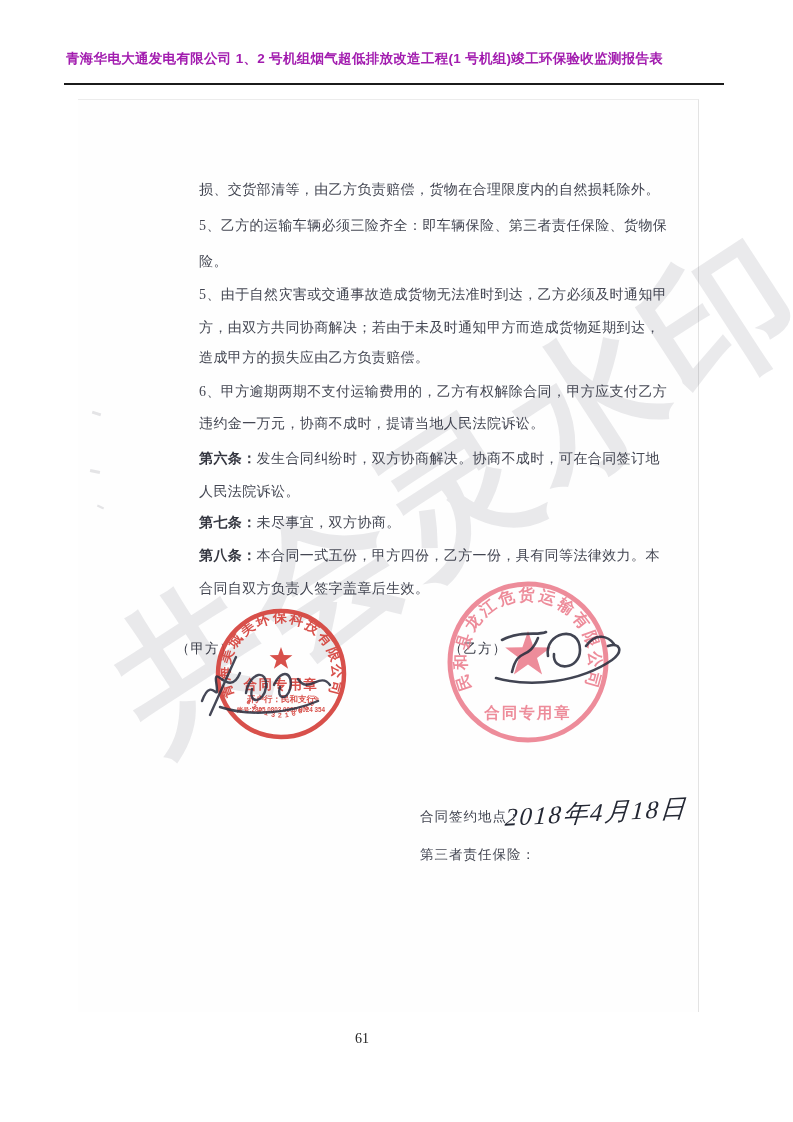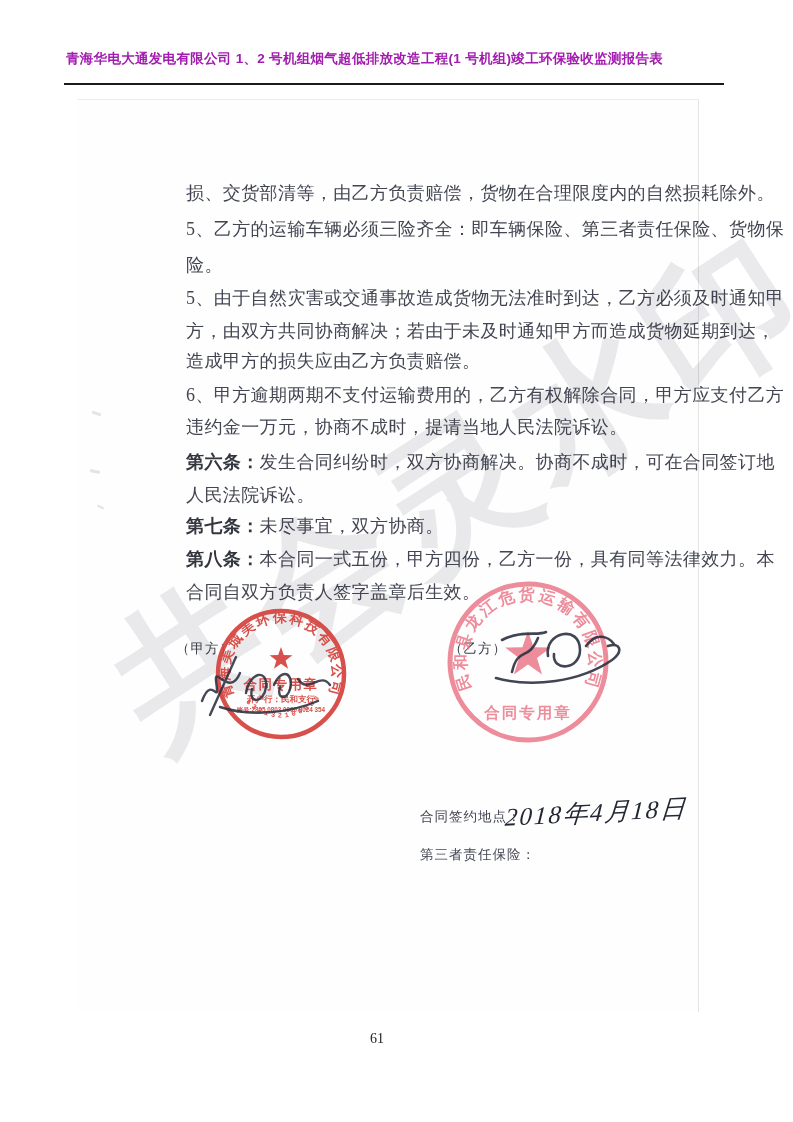--- a/index.html
+++ b/index.html
@@ -19,35 +19,35 @@
   }
   .wm{
     position:absolute;left:128px;top:628px;width:900px;
     font-size:148px;line-height:150px;font-weight:700;letter-spacing:10px;
     color:rgba(45,45,70,0.10);
     transform:rotate(-33deg);transform-origin:left center;
     pointer-events:none;z-index:4;white-space:nowrap;
     font-family:"DejaVu Sans", sans-serif;
   }
   .cline{
-    position:absolute;left:186px;width:440px;
-    font-size:18px;letter-spacing:0.4px;color:#434652;z-index:2;white-space:nowrap;
+    position:absolute;left:199px;width:440px;
+    font-size:14px;letter-spacing:0.4px;color:#434652;z-index:2;white-space:nowrap;
   }
   .cline b{font-weight:700;color:#33353f;}
   .plabel{
     position:absolute;font-size:13.5px;color:#3c3f4a;z-index:3;letter-spacing:1px;
   }
   .stamp{position:absolute;z-index:5;}
   .sig{position:absolute;z-index:6;}
   .datelbl{position:absolute;font-size:13.5px;color:#434652;letter-spacing:1px;z-index:2;}
   .datehand{
     position:absolute;left:505px;top:796px;font-size:25px;color:#232733;z-index:6;
     transform:rotate(-3deg) skewX(-7deg);letter-spacing:2px;font-style:italic;
   }
-  .pagenum{position:absolute;left:370px;top:1031px;font-size:14px;color:#222;z-index:2;}
+  .pagenum{position:absolute;left:355px;top:1031px;font-size:14px;color:#222;z-index:2;}
   .speck{position:absolute;background:#d6d6d8;opacity:.65;z-index:1;}
 </style>
 </head>
 <body>
 
 <div class="hdr">青海华电大通发电有限公司 1、2 号机组烟气超低排放改造工程(1 号机组)竣工环保验收监测报告表</div>
 <div class="hdr-rule"></div>
 
 <div class="scan"></div>
 

